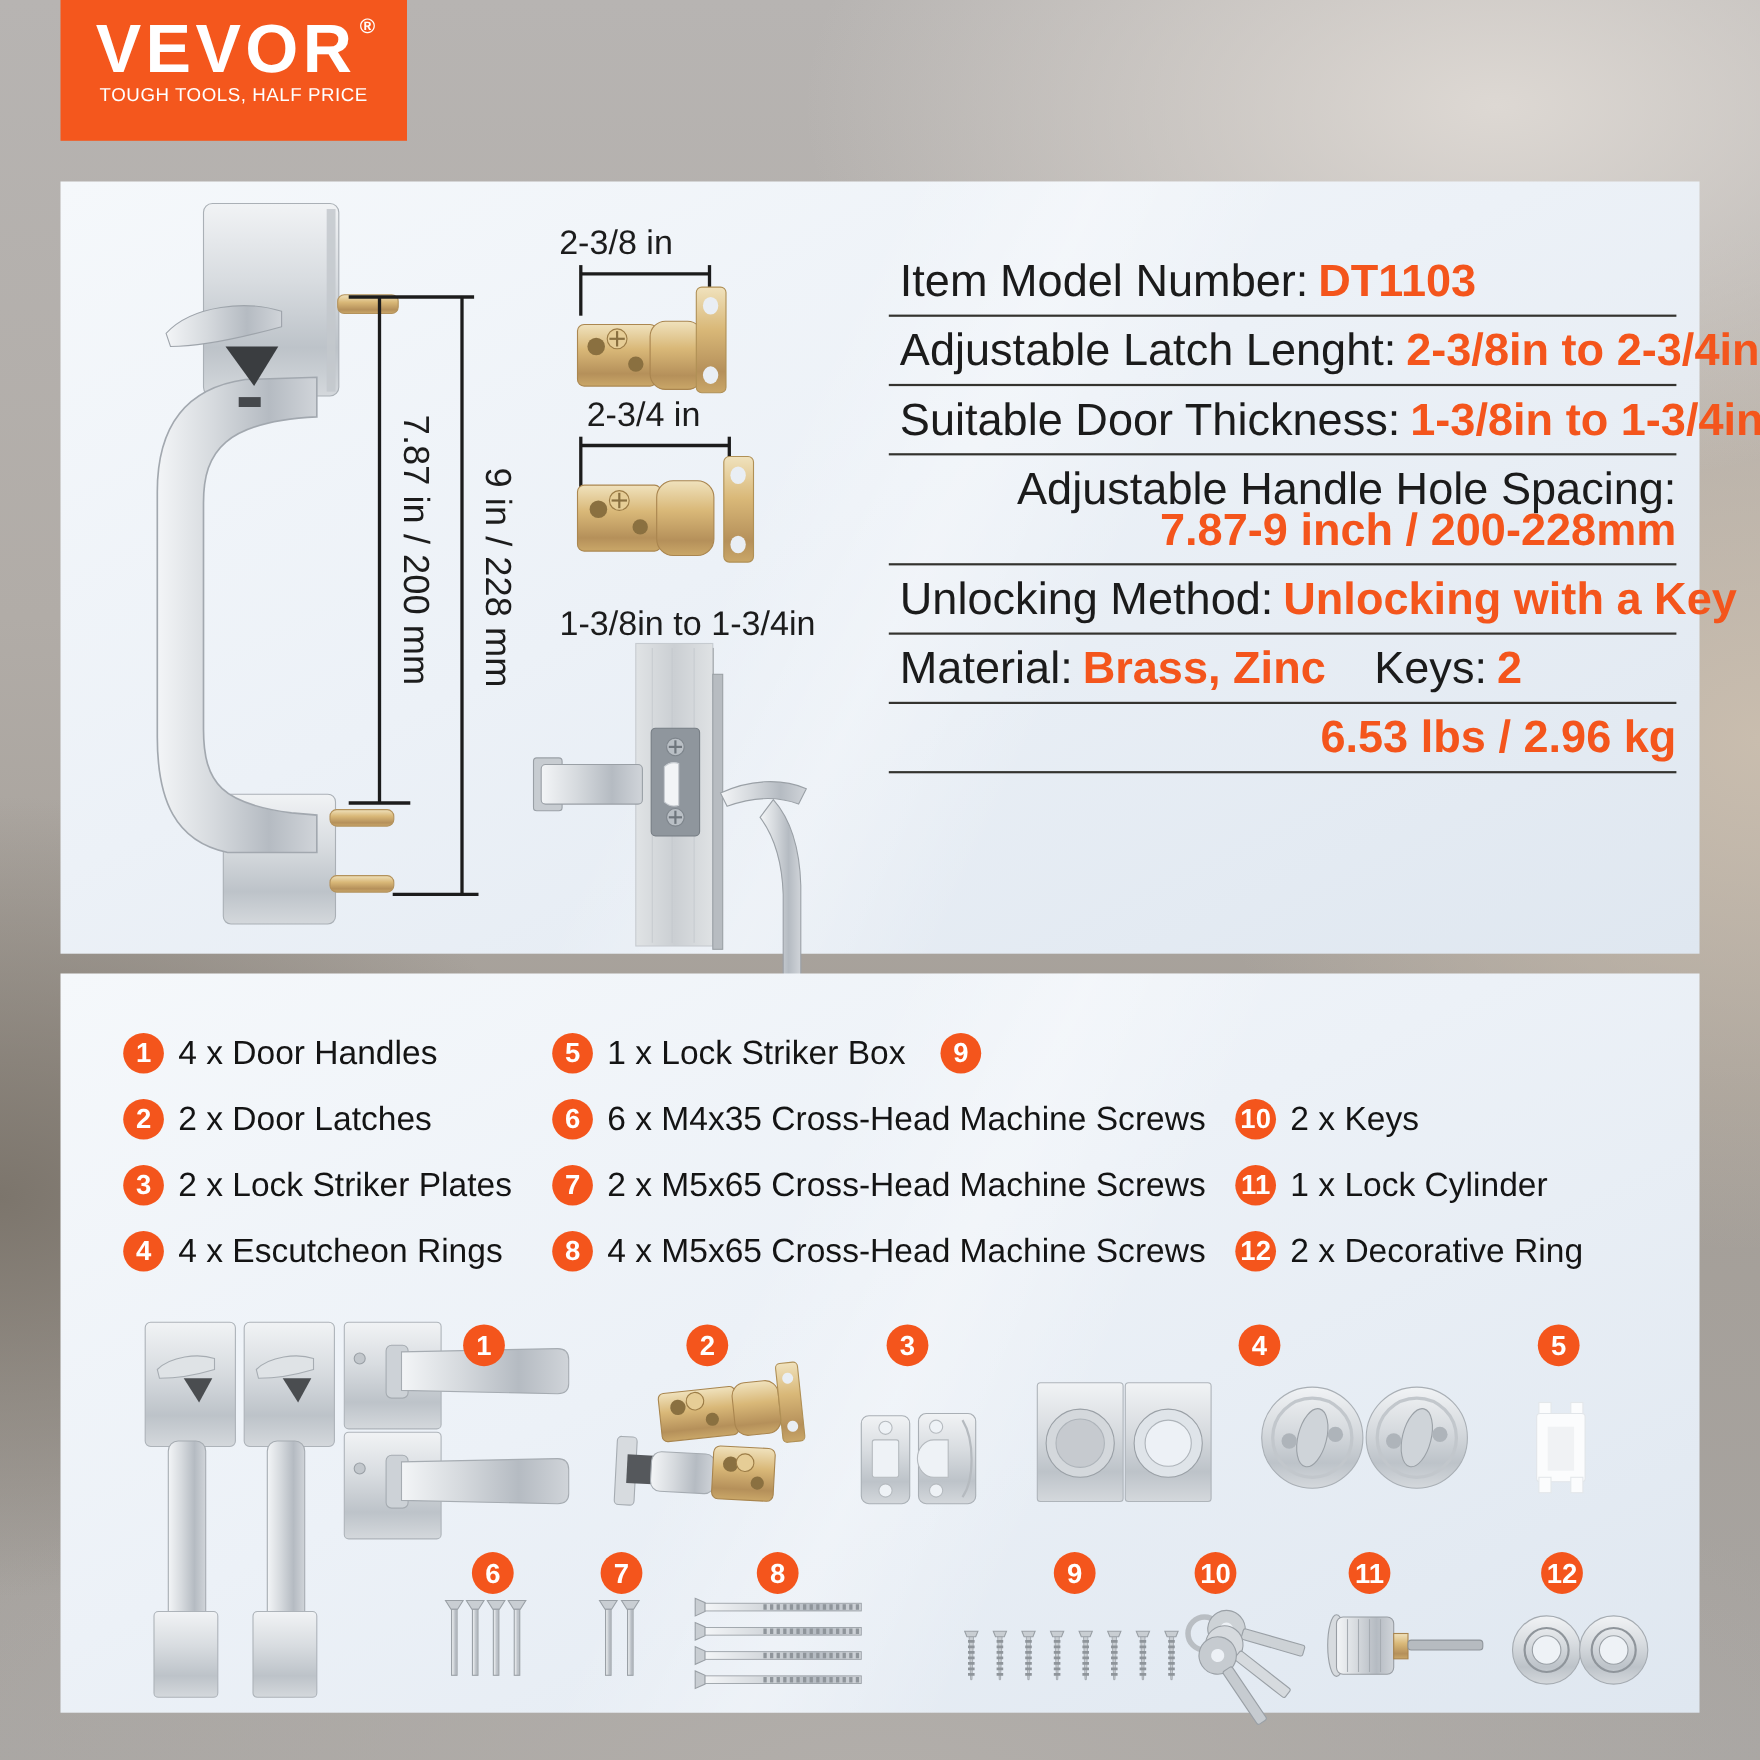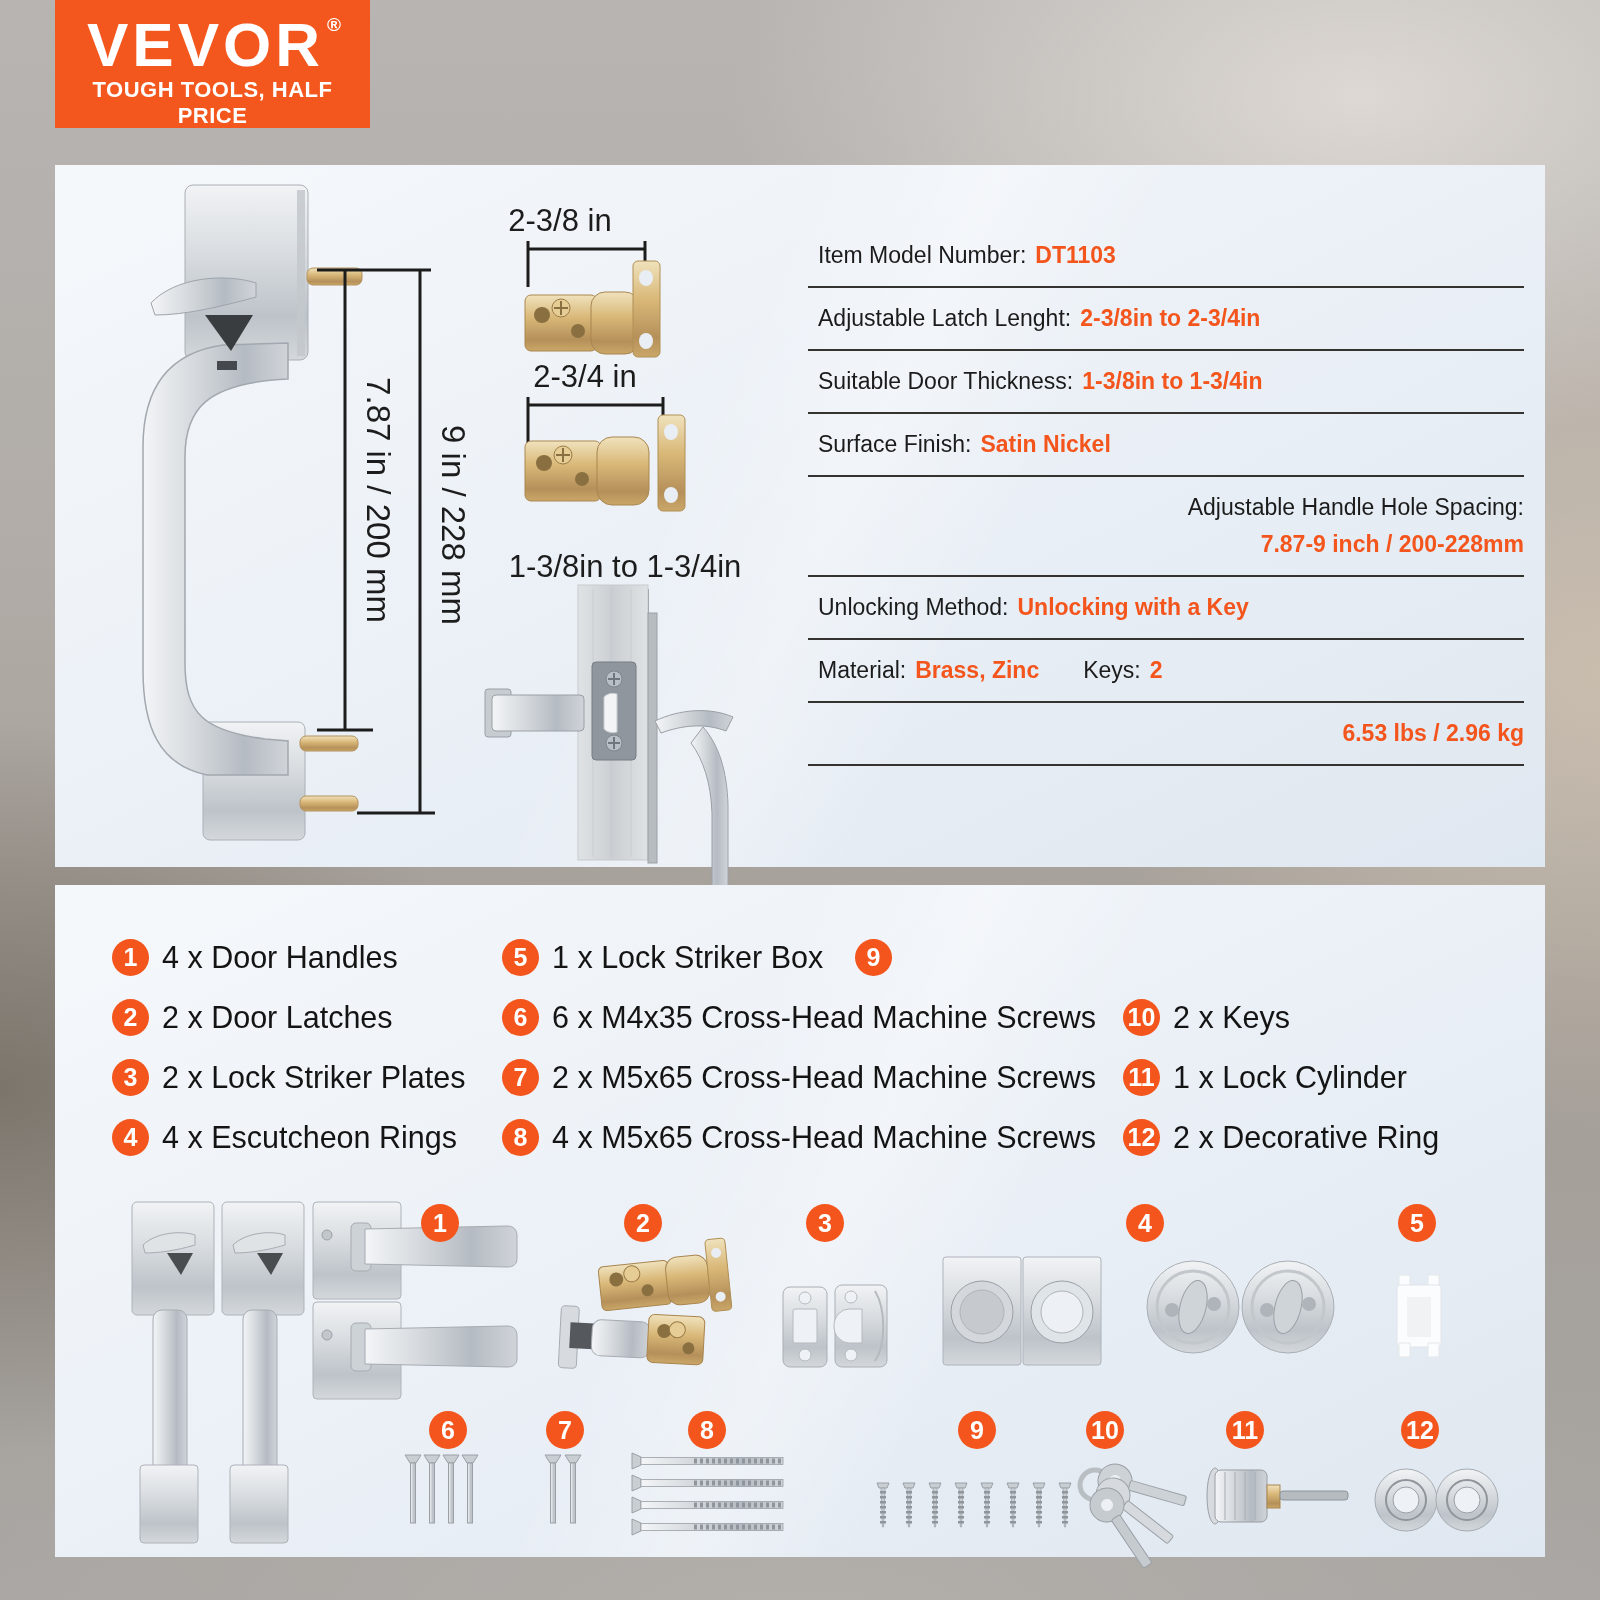--- a/index.html
+++ b/index.html
@@ -18,26 +18,26 @@
         linear-gradient(115deg, rgba(255,255,255,0) 42%, rgba(255,255,255,.30) 52%, rgba(255,255,255,0) 62%),
         linear-gradient(155deg,#f5f8fb 0%,#ecf1f7 45%,#dfe7f0 100%);}
   .panel.upper{top:165px;height:702px;}
   .panel.lower{top:885px;height:672px;}
 
   
   .logo{position:absolute;left:55px;top:0;width:315px;height:128px;background:#F4571D;
         color:#fff;text-align:center;box-sizing:border-box;padding-top:16px;}
   .logo-text{font-size:62px;font-weight:bold;letter-spacing:4px;line-height:58px;}
   .logo-reg{font-size:19px;font-weight:bold;vertical-align:top;position:relative;top:-2px;left:3px;}
-  .logo-tagline{font-size:22px;font-weight:bold;letter-spacing:.5px;margin-top:3px;}
+  .logo-tagline{font-size:17px;font-weight:normal;letter-spacing:.5px;margin-top:3px;}
 
   
   .specs{position:absolute;left:753px;top:60px;width:716px;color:#1b1b1b;}
   .spec-row{border-bottom:2px solid #34332f;padding:12px 0 12px 10px;
-            font-size:23px;line-height:37px;white-space:nowrap;}
+            font-size:41px;line-height:37px;white-space:nowrap;}
   .lbl{color:#1b1b1b;}
   .val{color:#F4551C;font-weight:bold;margin-left:9px;}
   .block{display:block;margin-left:0;text-align:right;}
   .pair2{margin-left:44px;}
 
   
   .pitem{position:absolute;display:flex;align-items:center;height:38px;}
   .badge{width:37px;height:37px;border-radius:50%;background:#F4551C;color:#fff;
          font-size:25px;font-weight:bold;display:flex;align-items:center;
          justify-content:center;margin-right:13px;flex:none;}
@@ -166,21 +166,20 @@
         <path d="M549,532 a13,13 0 0 1 13,-3 l0,38 a13,13 0 0 1 -13,-3 z" fill="#f2f4f6" stroke="#c7ccd1"></path>
         <path d="M600,556 C625,544 655,542 678,552 L671,566 C650,558 628,560 606,568 Z" fill="url(#nk)" stroke="#9aa0a6"></path>
         <path d="M648,562 C664,580 672,606 673,640 L673,772 L657,772 L657,648 C656,618 648,594 636,578 Z" fill="url(#nk)" stroke="#9aa0a6"></path>
       </g>
     </svg>
 
     <div class="specs">
       <div class="spec-row"><span class="lbl">Item Model Number:</span><span class="val">DT1103</span></div>
       <div class="spec-row"><span class="lbl">Adjustable Latch Lenght:</span><span class="val">2-3/8in to 2-3/4in</span></div>
       <div class="spec-row"><span class="lbl">Suitable Door Thickness:</span><span class="val">1-3/8in to 1-3/4in</span></div>
-      <div class="spec-row"><span class="lbl">Surface Finish:</span><span class="val">Satin Nickel</span></div>
       <div class="spec-row">
           <span class="lbl block">Adjustable Handle Hole Spacing:</span>
           <span class="val block">7.87-9 inch / 200-228mm</span>
         </div>
       <div class="spec-row"><span class="lbl">Unlocking Method:</span><span class="val">Unlocking with a Key</span></div>
       <div class="spec-row"><span class="lbl">Material:</span><span class="val">Brass, Zinc</span><span class="lbl pair2">Keys:</span><span class="val">2</span></div>
       <div class="spec-row">
           <span class="val block">6.53 lbs / 2.96 kg</span>
         </div>
     </div>

